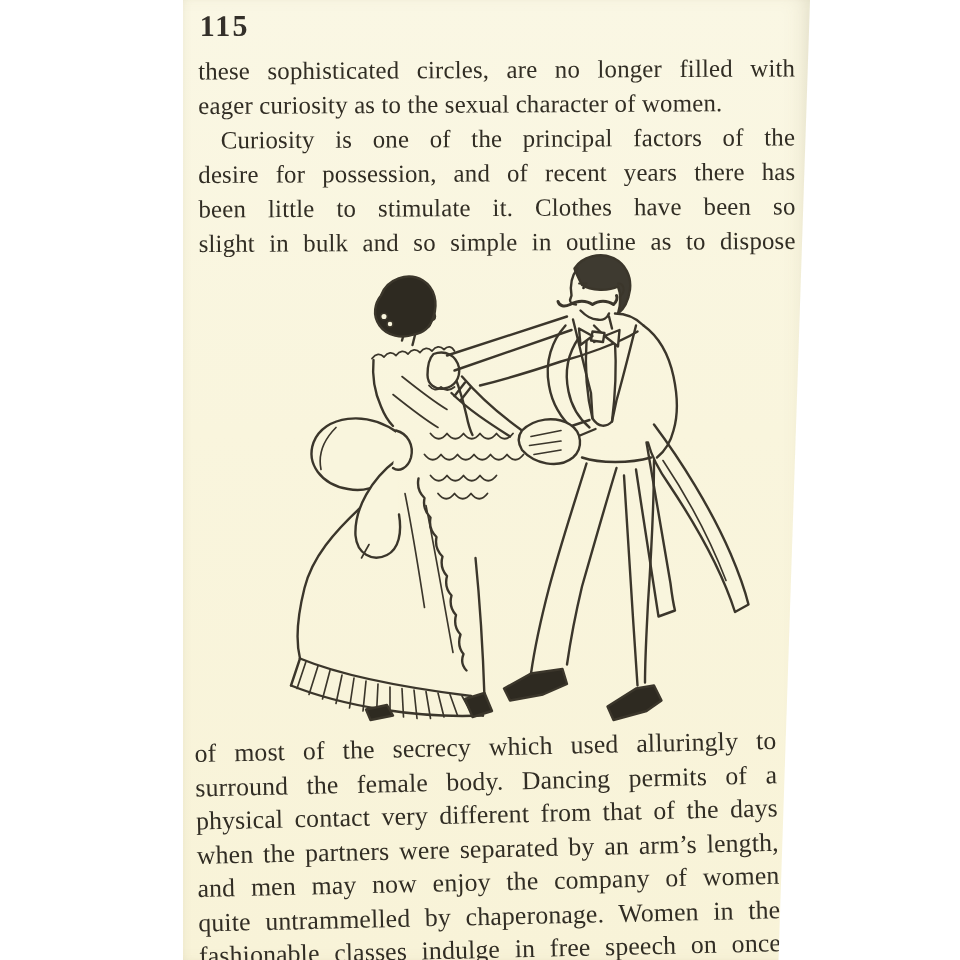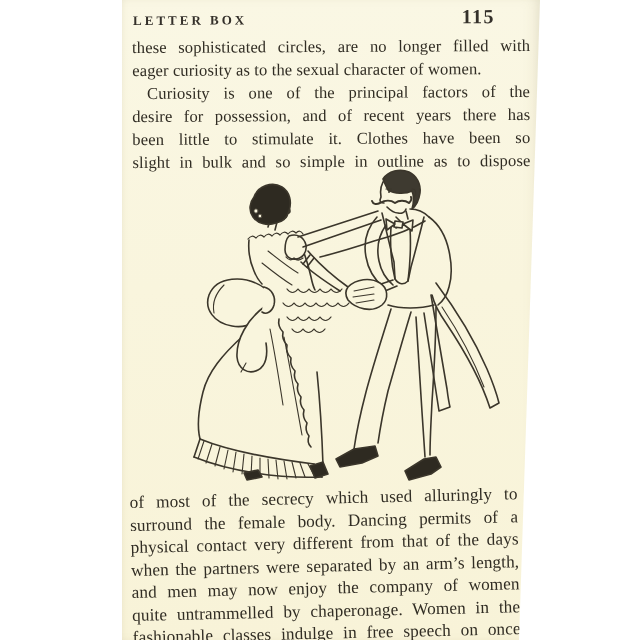--- a/index.html
+++ b/index.html
@@ -35,21 +35,20 @@
   .line.indent{text-indent:15px;}
   .illus{position:absolute;left:62px;top:167px;width:316px;height:333px;}
   svg{display:block;}
 </style>
 </head>
 <body>
 
 <div class="page">
 
   <div class="pagehead">
-    <span class="title">LETTER BOX</span>
     <span class="folio">115</span>
   </div>
 
   <div class="textblock tb-top">
     <div class="line">these sophisticated circles, are no longer filled with</div>
     <div class="line last">eager curiosity as to the sexual character of women.</div>
   </div>
 
   <div class="textblock tb-mid">
     <div class="line indent">Curiosity is one of the principal factors of the</div>

